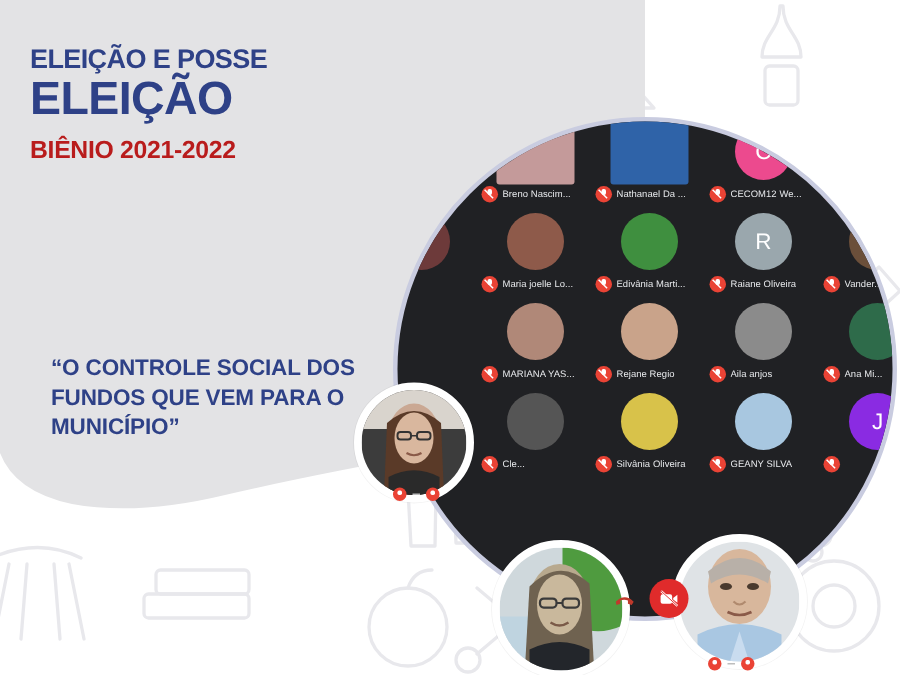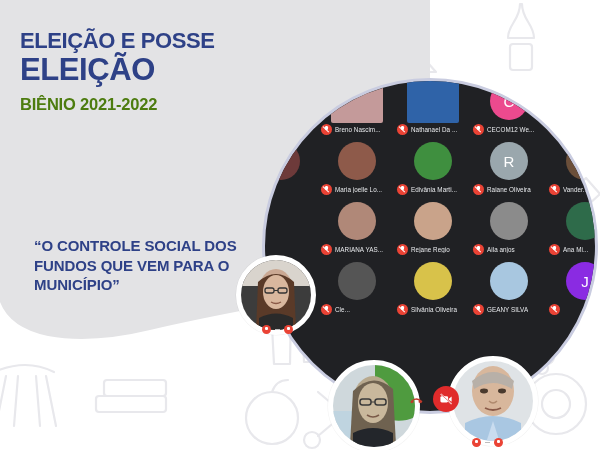--- a/index.html
+++ b/index.html
@@ -18,25 +18,25 @@
   .grey-blob{position:absolute;left:0;top:0;width:430px;height:370px;z-index:1;}
 
   
   .left-col{position:absolute;left:0;top:0;width:300px;height:450px;z-index:6;}
 
   .title-block{position:absolute;left:20px;top:30px;width:280px;}
   .t-line{
     color:#2e4187;font-weight:bold;letter-spacing:-0.4px;
     line-height:1.04;white-space:nowrap;
   }
-  .t1{font-size:22px;}
+  .t1{font-size:18px;}
   .t2{font-size:31px;margin-top:1px;}
   .t3{font-size:31px;margin-top:1px;}
   .t-sub{
-    color:#4d7c0f;font-weight:bold;font-size:16.5px;
+    color:#b91c1c;font-weight:bold;font-size:16.5px;
     letter-spacing:-0.2px;margin-top:9px;white-space:nowrap;
   }
 
   .quote{
     position:absolute;left:22px;top:236px;width:232px;
     color:#2e4187;font-weight:bold;font-size:15px;
     line-height:1.30;letter-spacing:-0.1px;margin-left:12px;
   }
 
   

